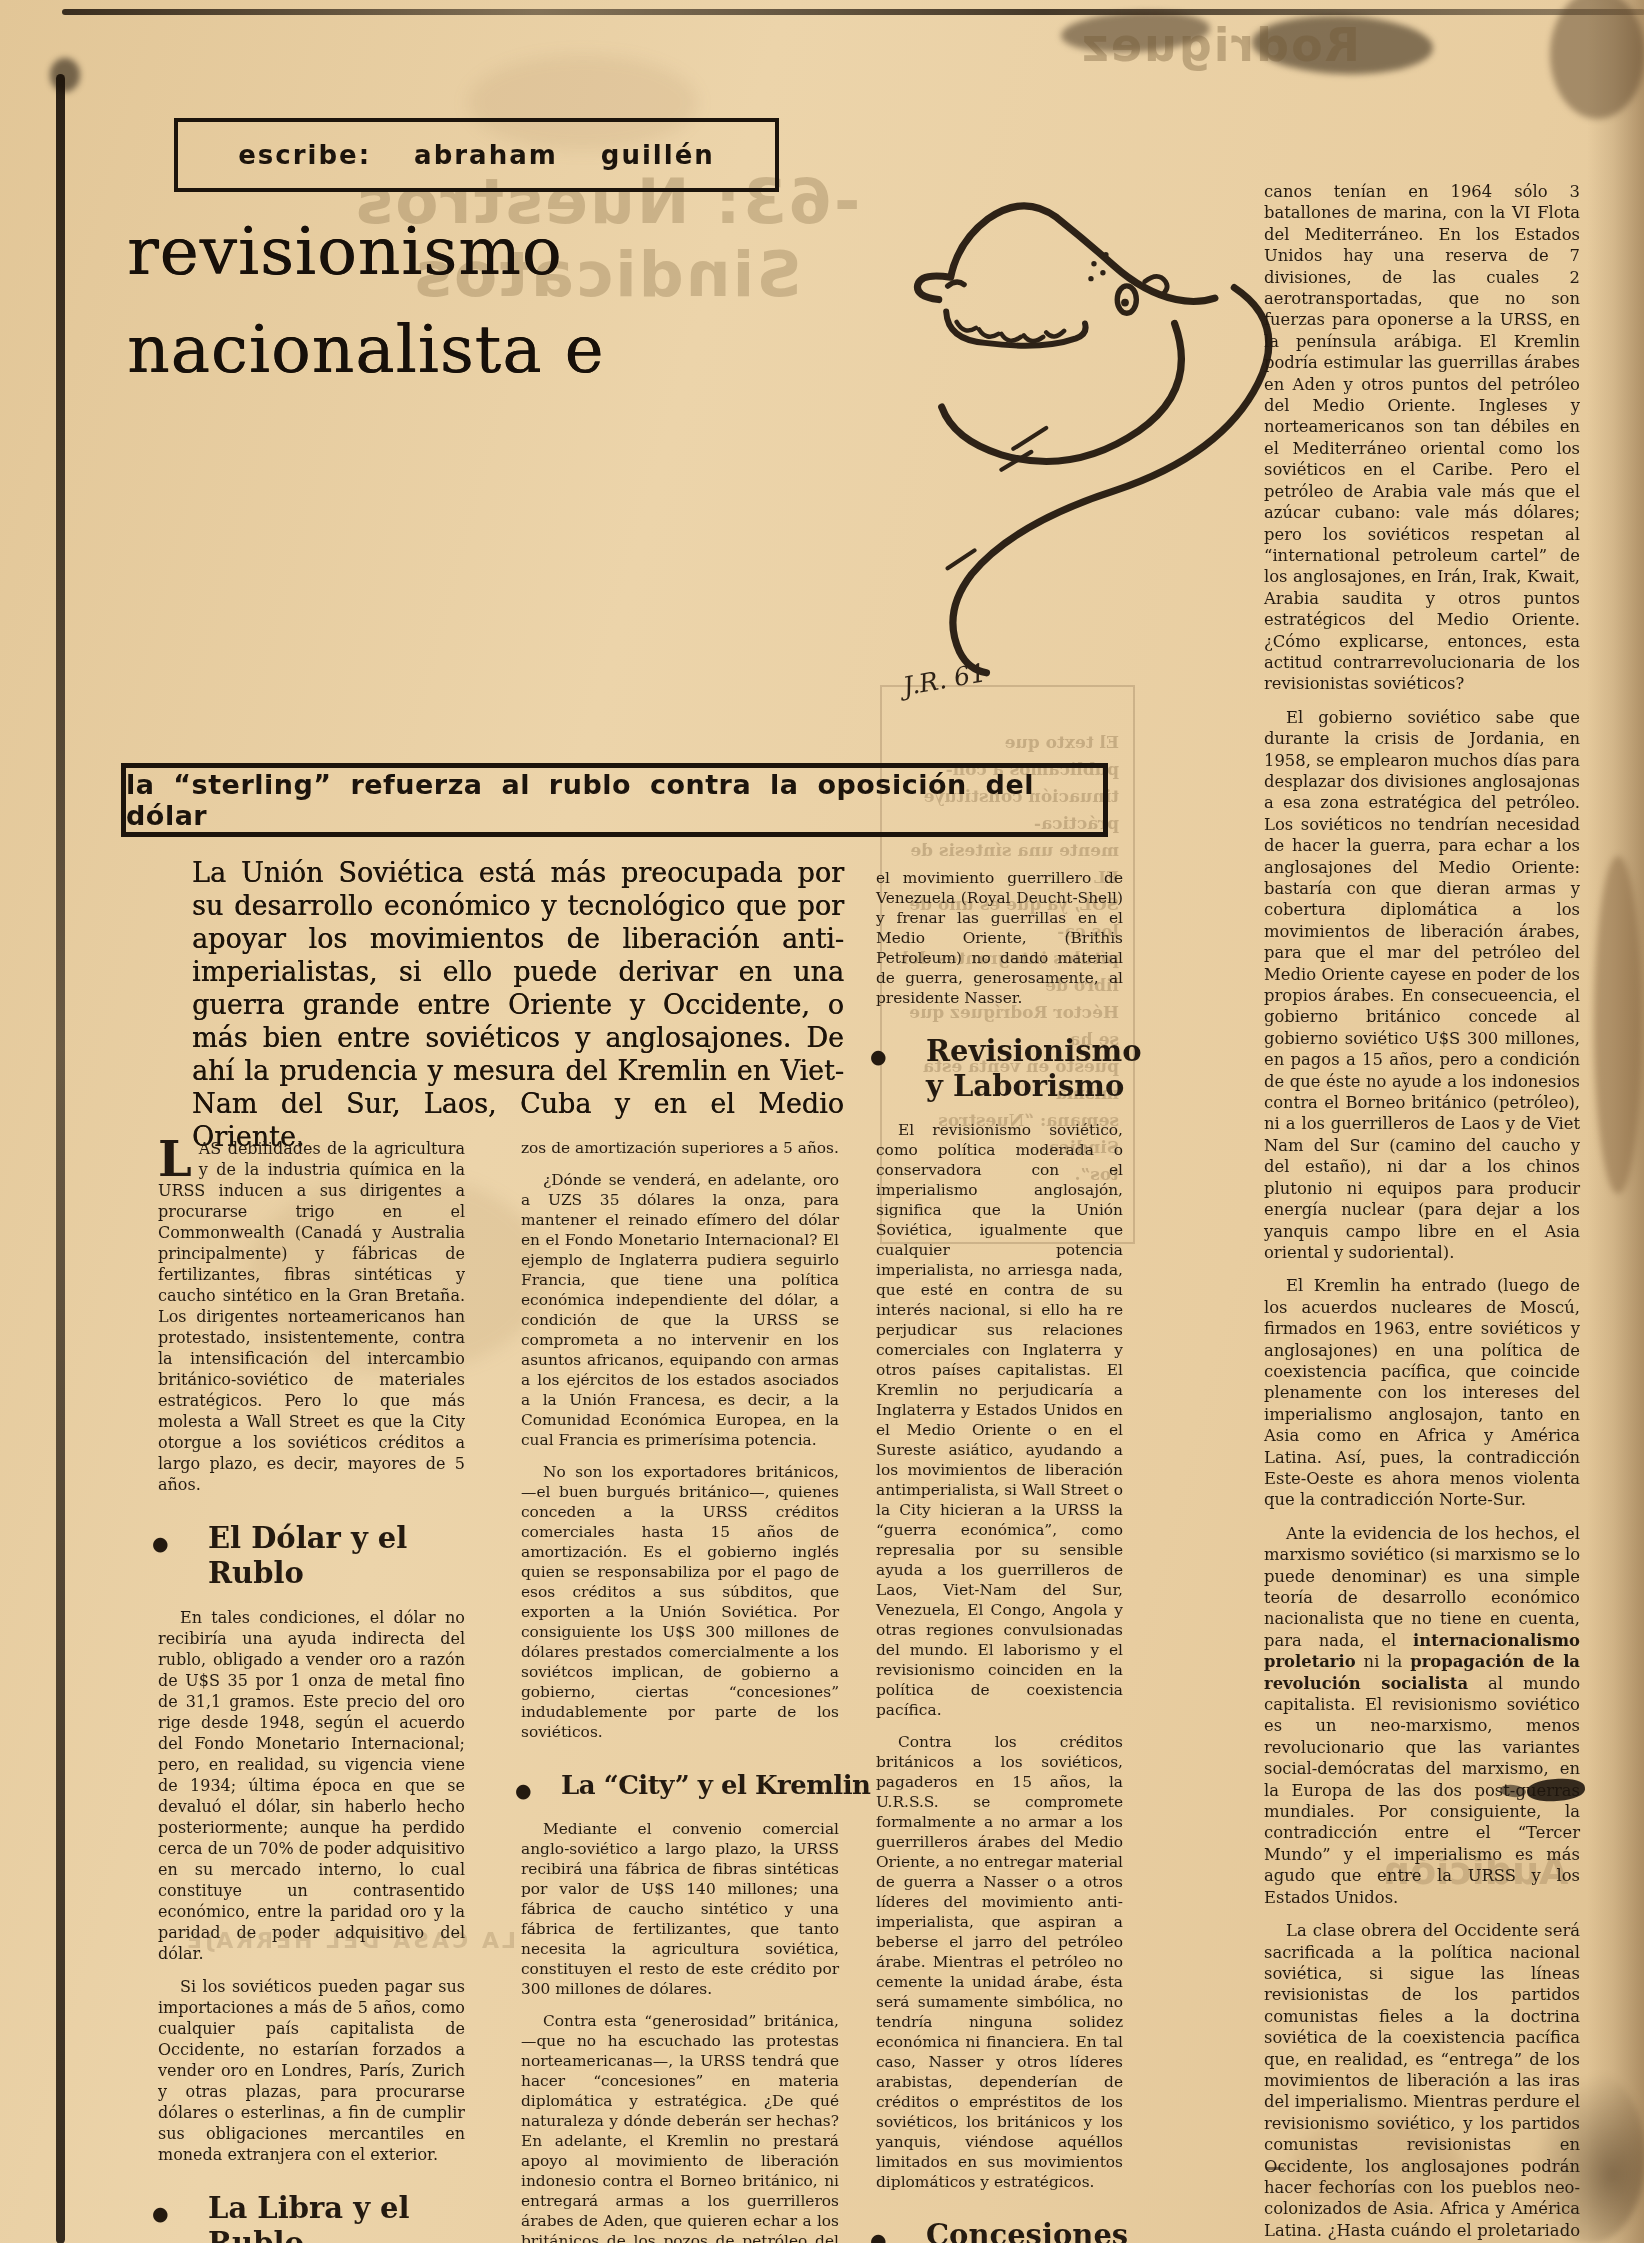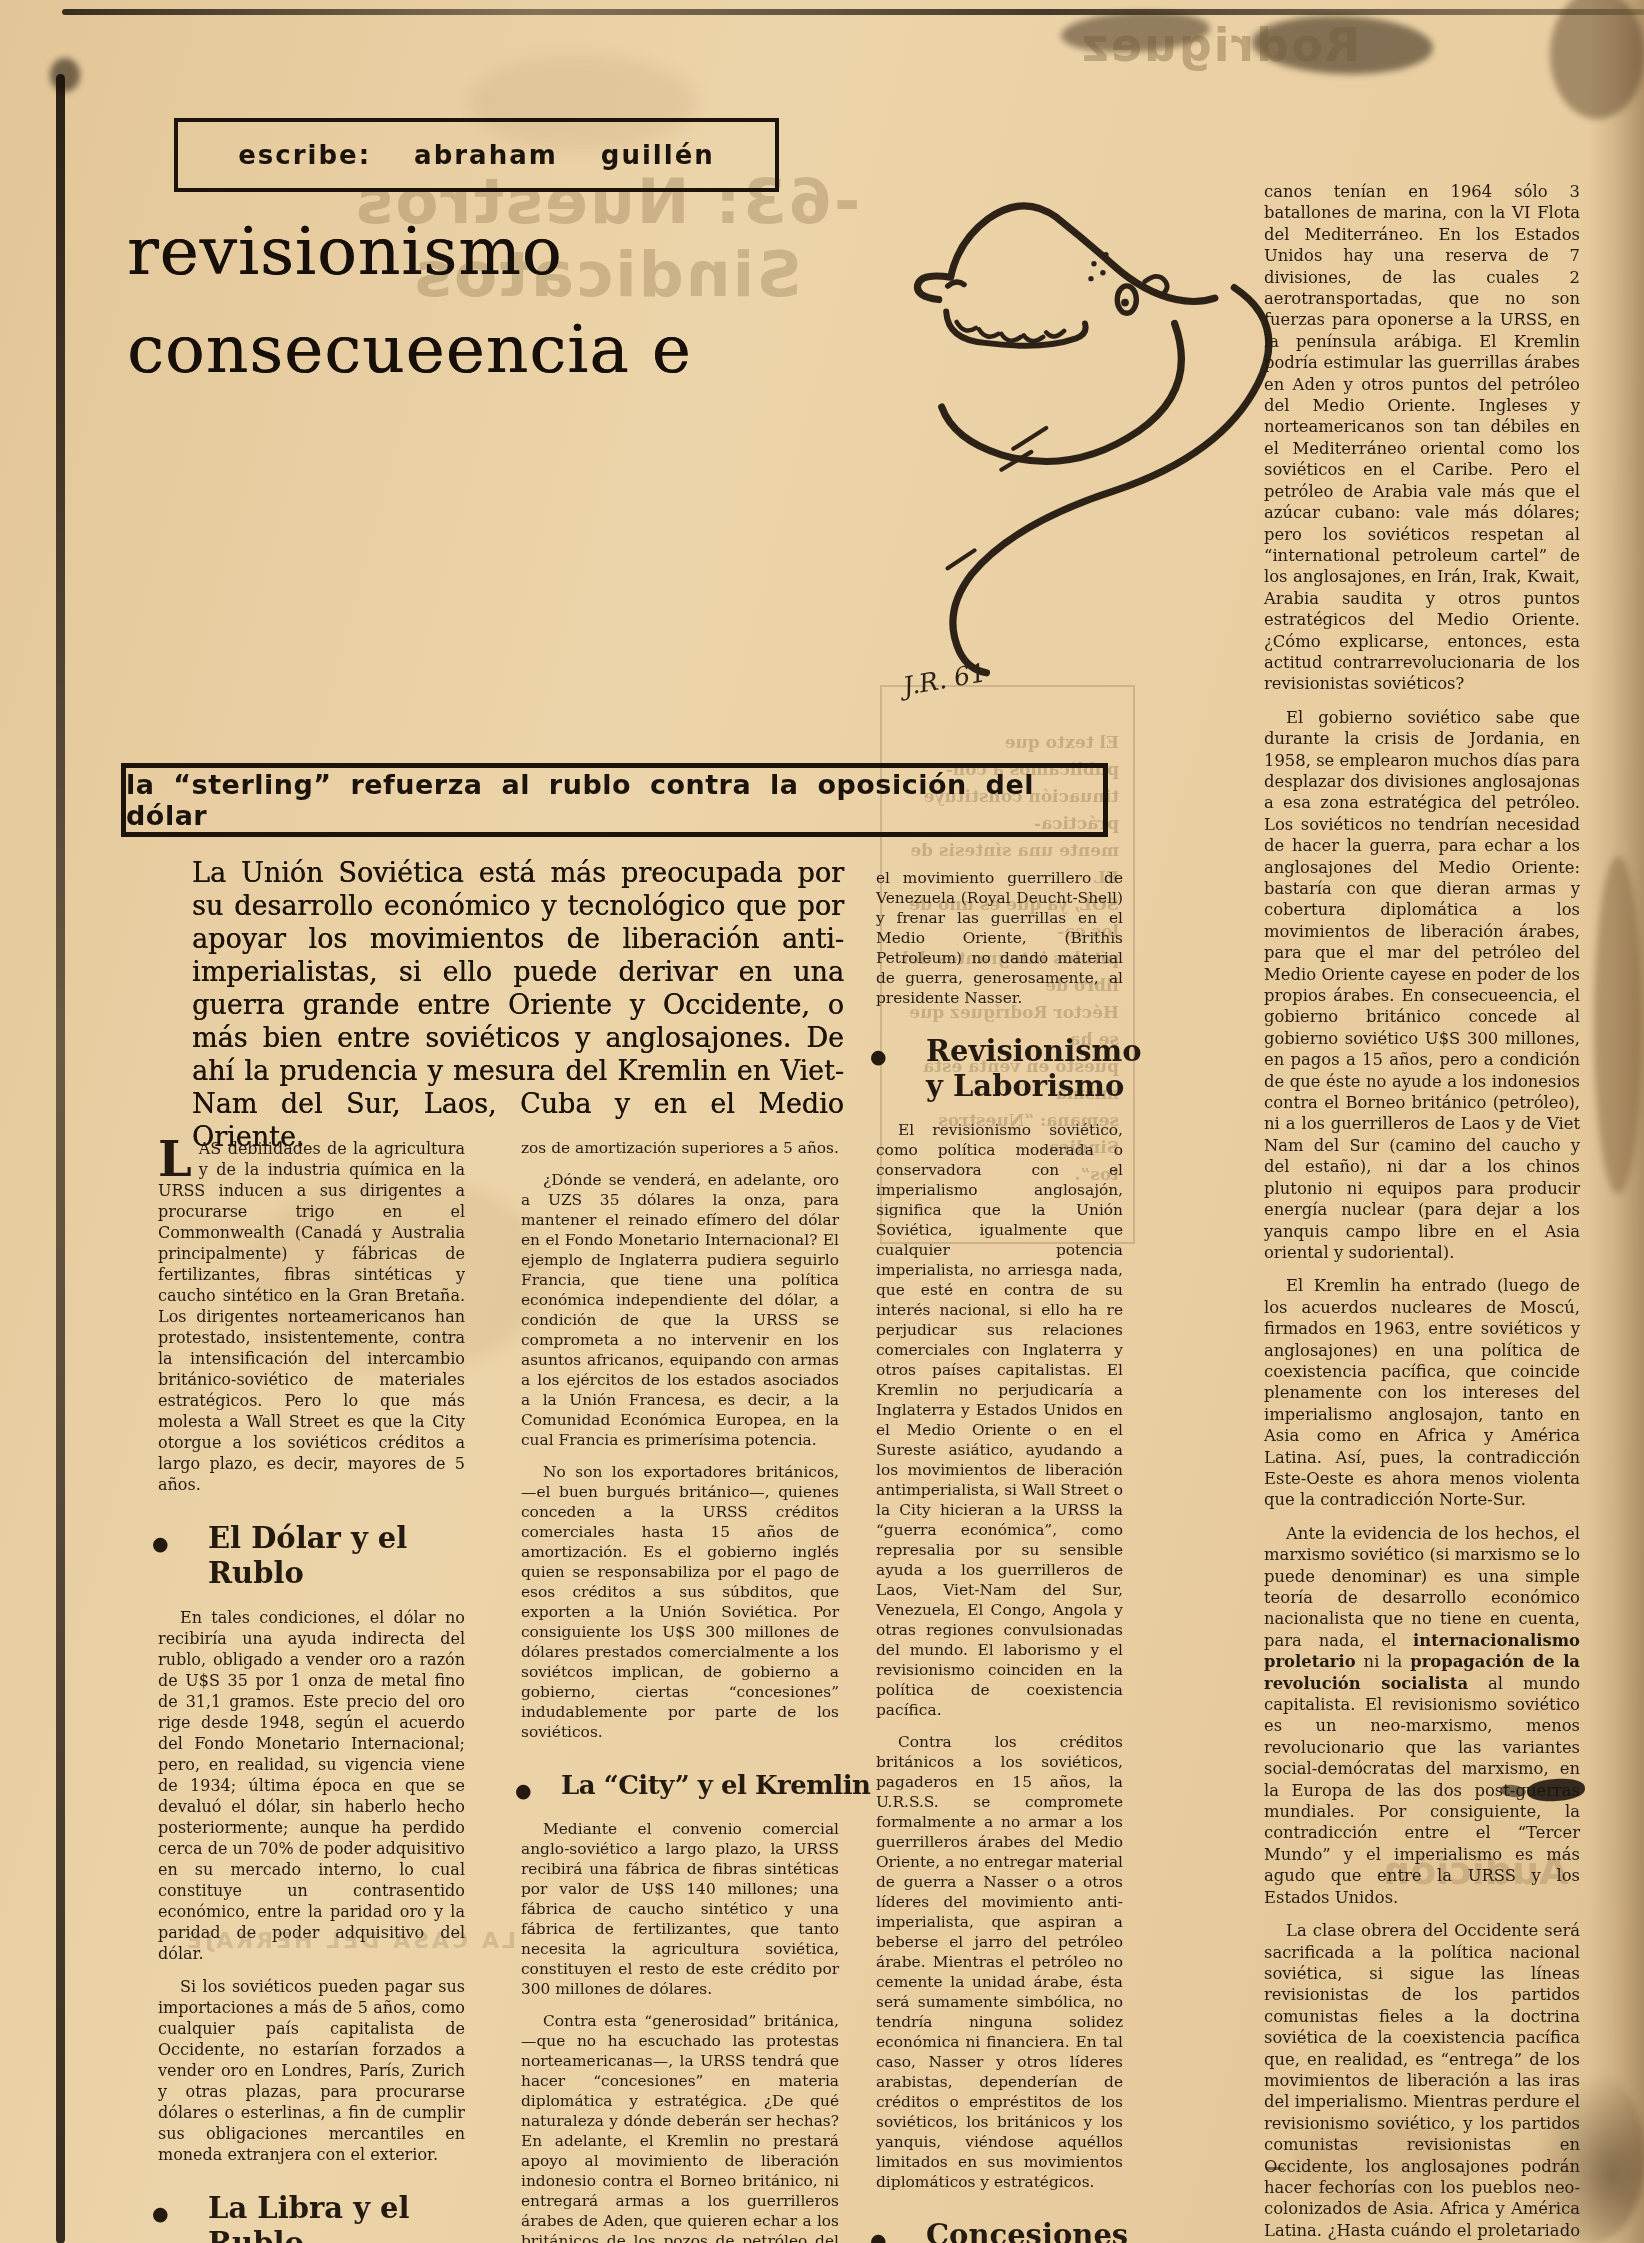--- a/index.html
+++ b/index.html
@@ -94,21 +94,21 @@
     <div class="gline">semana: “Nuestros Sindica-</div>
     <div class="gline">tos”.</div>
   </div>
 
   <div class="abs byline-box">
     <span>escribe:  abraham  guillén</span>
   </div>
 
   <div class="abs title">
     <div>revisionismo</div>
-    <div>consecueencia e</div>
+    <div>nacionalista e</div>
   </div>
 
   <svg class="abs drawing" viewBox="0 0 140 203" fill="none" stroke="#1e140b" stroke-width="2.4" stroke-linecap="round" stroke-linejoin="round" opacity="0.92">
     <path d="M21,62 q-8,-1 -7,-5 q1,-4 11,-2.5 q2.5,-12 12.5,-19.5 q12,-8.5 23,-0.5 q10,8 19,16 q10,9 21,11.5 q7,1.5 13,-0.5"></path>
     <path stroke-width="1.8" d="M24,57.5 q3,-2.5 5.5,-0.5"></path>
     <path stroke-width="2" d="M23.5,66 q0.5,9.5 13,10.5 q19,2.5 30.5,-1.5 q4,-1.5 3,-5"></path>
     <path stroke-width="1.5" d="M27,69.5 q2.5,4.5 6.5,2 M34.5,72 q2.5,4 6.5,1.5 M42,73.5 q2.5,4 6.5,1 M49.5,74 q2.5,3.5 6.5,0.5 M57,73 q2.5,3 6,-0.5"></path>
     <g fill="#1e140b" stroke="none">
       <circle cx="73" cy="50" r="0.9"></circle>
         <circle cx="76" cy="53" r="0.9"></circle>

